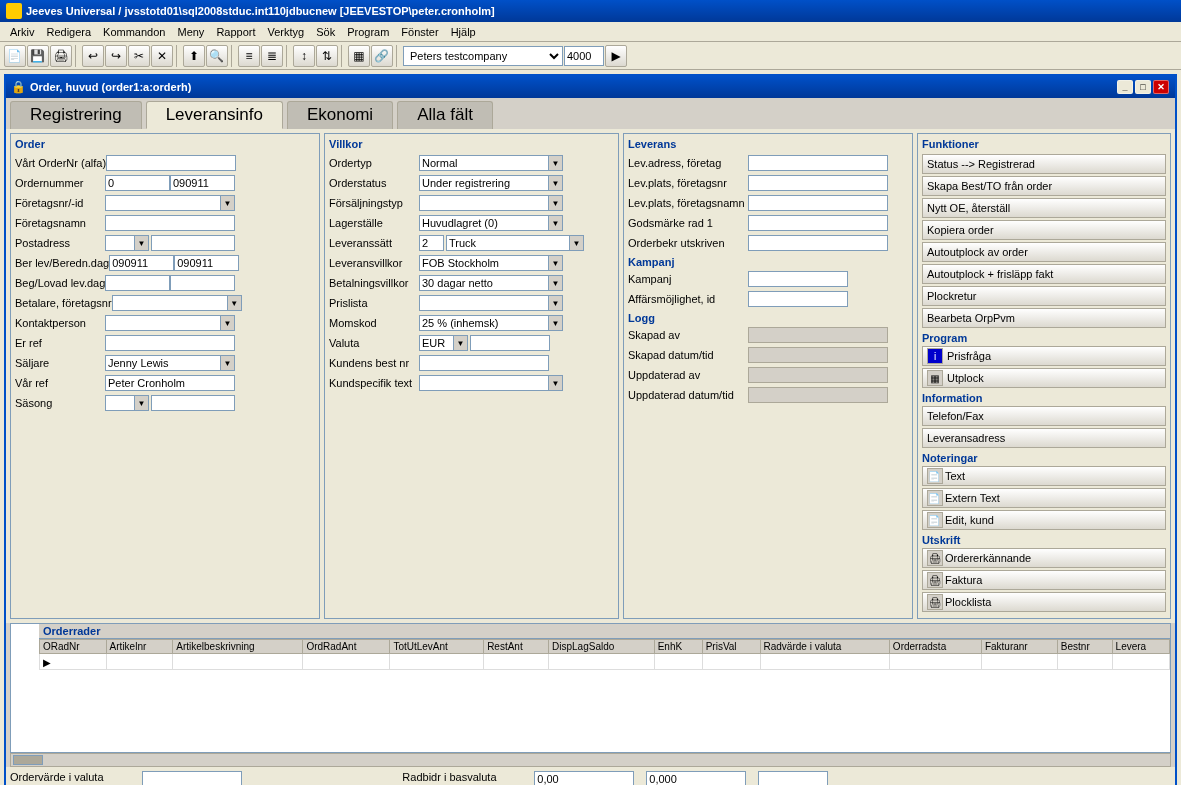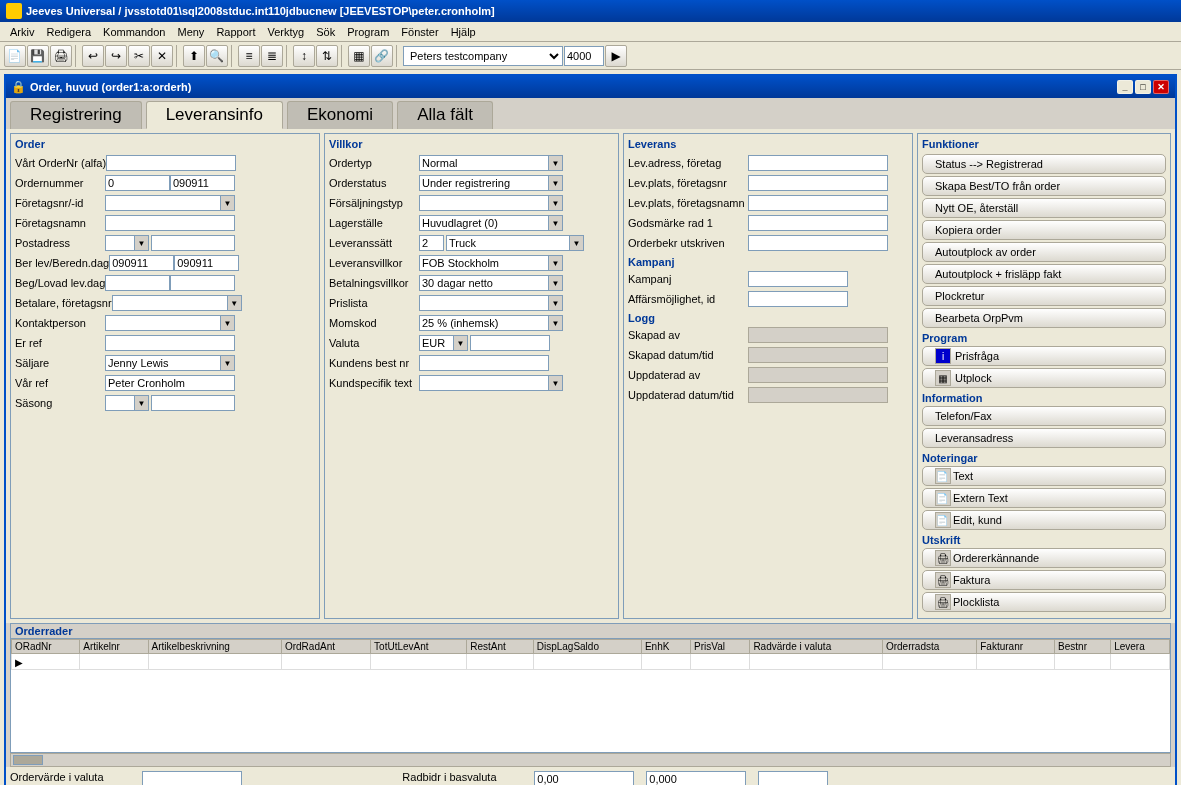--- a/index.html
+++ b/index.html
@@ -166,41 +166,42 @@
     .col-funktioner { flex: 1; }
     
     
     .func-btn {
       display: block;
       width: 100%;
       height: 20px;
       margin-bottom: 2px;
       background: linear-gradient(to bottom, #ffffff, #dcd9d0);
       border: 1px solid #aca899;
-      border-radius: 5px;
+      border-radius: 0;
       cursor: pointer;
       text-align: left;
-      padding: 0 12px;
+      padding: 0 4px;
       font-size: 11px;
       color: #000;
     }
     
     .sub-section-title {
       font-weight: bold;
       color: #003898;
       margin: 4px 0 2px;
       font-size: 11px;
     }
     
     
     .orderrader {
       margin: 0 4px;
       border: 1px solid #7f9db9;
       background: white;
       height: 130px;
+      padding-left: 28px;
     }
     .orderrader-title {
       background: #d4d0c8;
       padding: 1px 4px;
       font-weight: bold;
       color: #003898;
       border-bottom: 1px solid #7f9db9;
     }
     .order-table {
       width: 100%;

